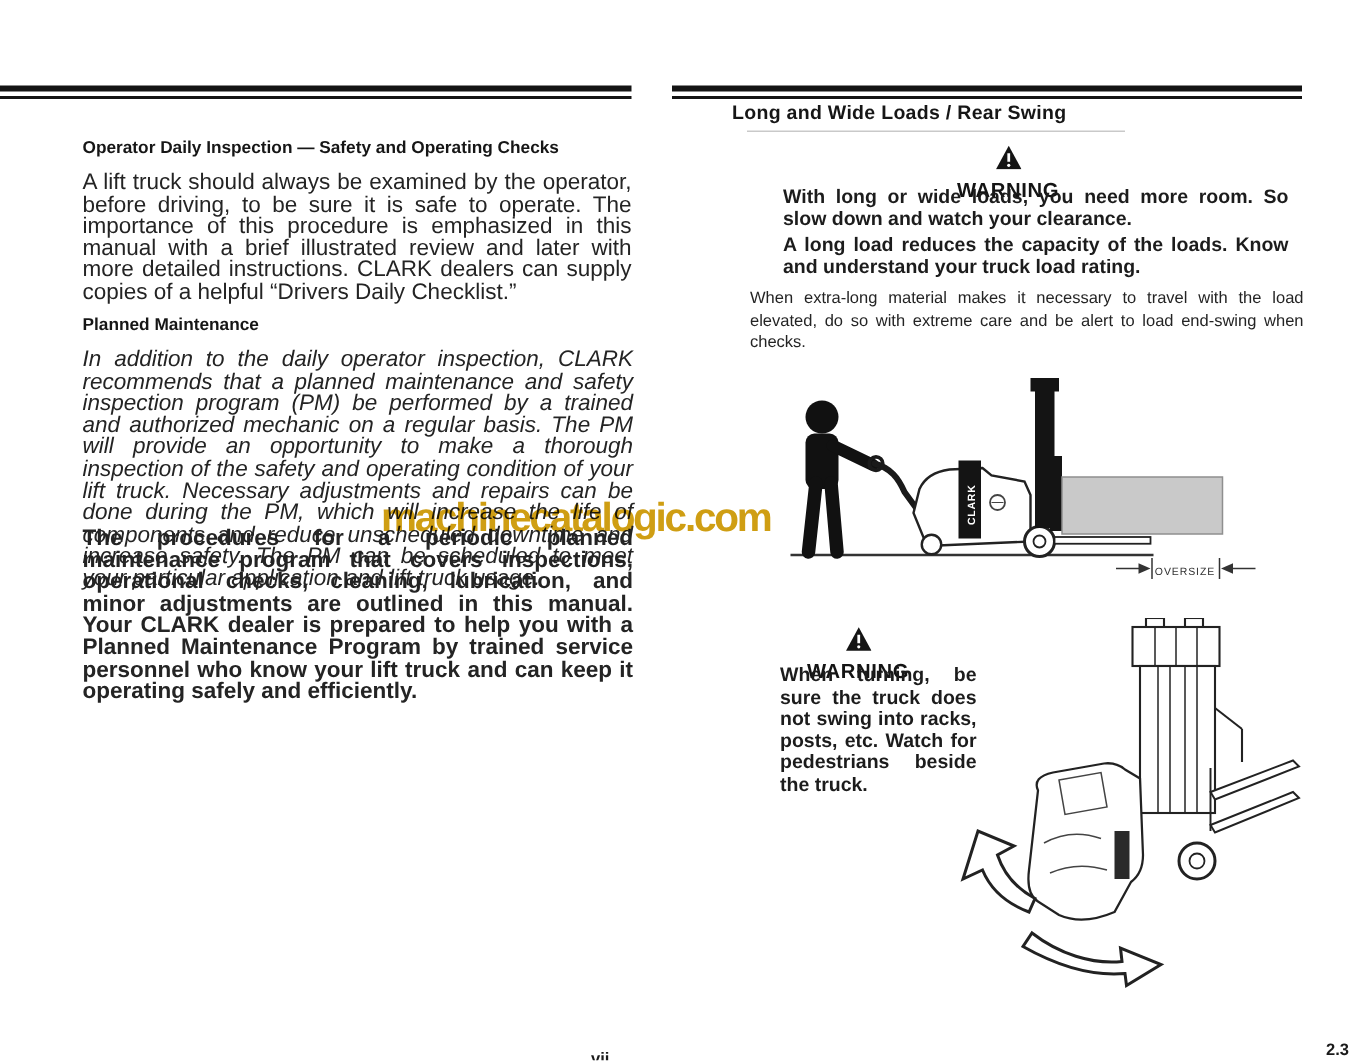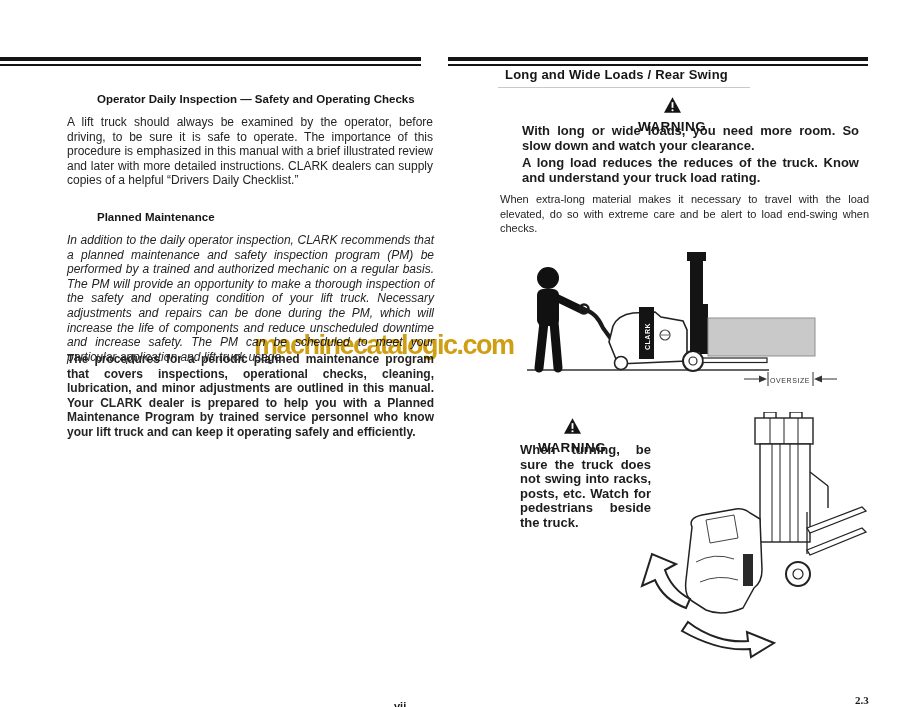--- a/index.html
+++ b/index.html
@@ -19,50 +19,48 @@
     border-bottom: 2px solid #141414;
   }
   .rule-left { left: 0; top: 57px; width: 421px; }
   .rule-right { left: 448px; top: 57px; width: 420px; }
 
   .h-small {
     position: absolute;
     font-size: 11.5px;
     font-weight: bold;
     color: #161616;
-    margin-left: 42px;
   }
   .h1-left { left: 55px; top: 93px; width: 350px; }
   .h2-left { left: 55px; top: 211px; }
 
   .para {
     position: absolute;
-    font-size: 12px;
+    font-size: 15px;
     line-height: 14.6px;
     text-align: justify;
     color: #242424;
-    margin-left: 12px;
   }
   .p1-left { left: 55px; top: 115px; width: 366px; }
   .p2-left { left: 55px; top: 233px; width: 367px; font-style: italic; }
   .p3-left { left: 55px; top: 352px; width: 367px; font-weight: bold; }
 
   .pagenum {
     position: absolute;
     font-size: 11px;
     font-weight: bold;
     color: #1a1a1a;
     margin-top: 28px;
   }
   .pagenum-left { left: 394px; top: 672px; }
-  .pagenum-right { left: 855px; top: 666px; font-family: Liberation Serif, serif; }
+  .pagenum-right { left: 884px; top: 666px; }
 
   .rp-heading {
     position: absolute;
-    left: 505px; top: 67px;
+    left: 488px; top: 67px;
     font-size: 13px;
     font-weight: bold;
     color: #161616;
     letter-spacing: 0.2px;
   }
   .rp-heading-underline {
     position: absolute;
     left: 498px; top: 87px;
     width: 252px; height: 0;
     border-top: 1px solid #c9c9c9;
@@ -153,21 +151,21 @@
       <span class="warn-tri">
         <svg width="17" height="16" viewBox="0 0 24 22">
           <path d="M12 0 L24 22 H0 Z" fill="#141414"></path>
           <rect x="10.7" y="7" width="2.6" height="8" fill="#ffffff"></rect>
           <circle cx="12" cy="18.4" r="1.5" fill="#ffffff"></circle>
         </svg>
       </span>
       <span class="warn-label">WARNING</span>
     </div>
     <div class="warn-bold w1-line1">With long or wide loads, you need more room. So slow down and watch your clearance.</div>
-    <div class="warn-bold w1-line2">A long load reduces the reduces of the truck. Know and understand your truck load rating.</div>
+    <div class="warn-bold w1-line2">A long load reduces the capacity of the loads. Know and understand your truck load rating.</div>
 
     <div class="rp-body">When extra-long material makes it necessary to travel with the load elevated, do so with extreme care and be alert to load end-swing when checks.</div>
 
     <svg class="figure figure-1" viewBox="0 0 390 140">
 
       <line x1="30" y1="118" x2="272" y2="118" stroke="#333" stroke-width="1.6"></line>
 
       <g fill="#111" stroke="none">
         <circle cx="51" cy="26" r="11"></circle>
         <rect x="40" y="37" width="22" height="37" rx="6"></rect>

